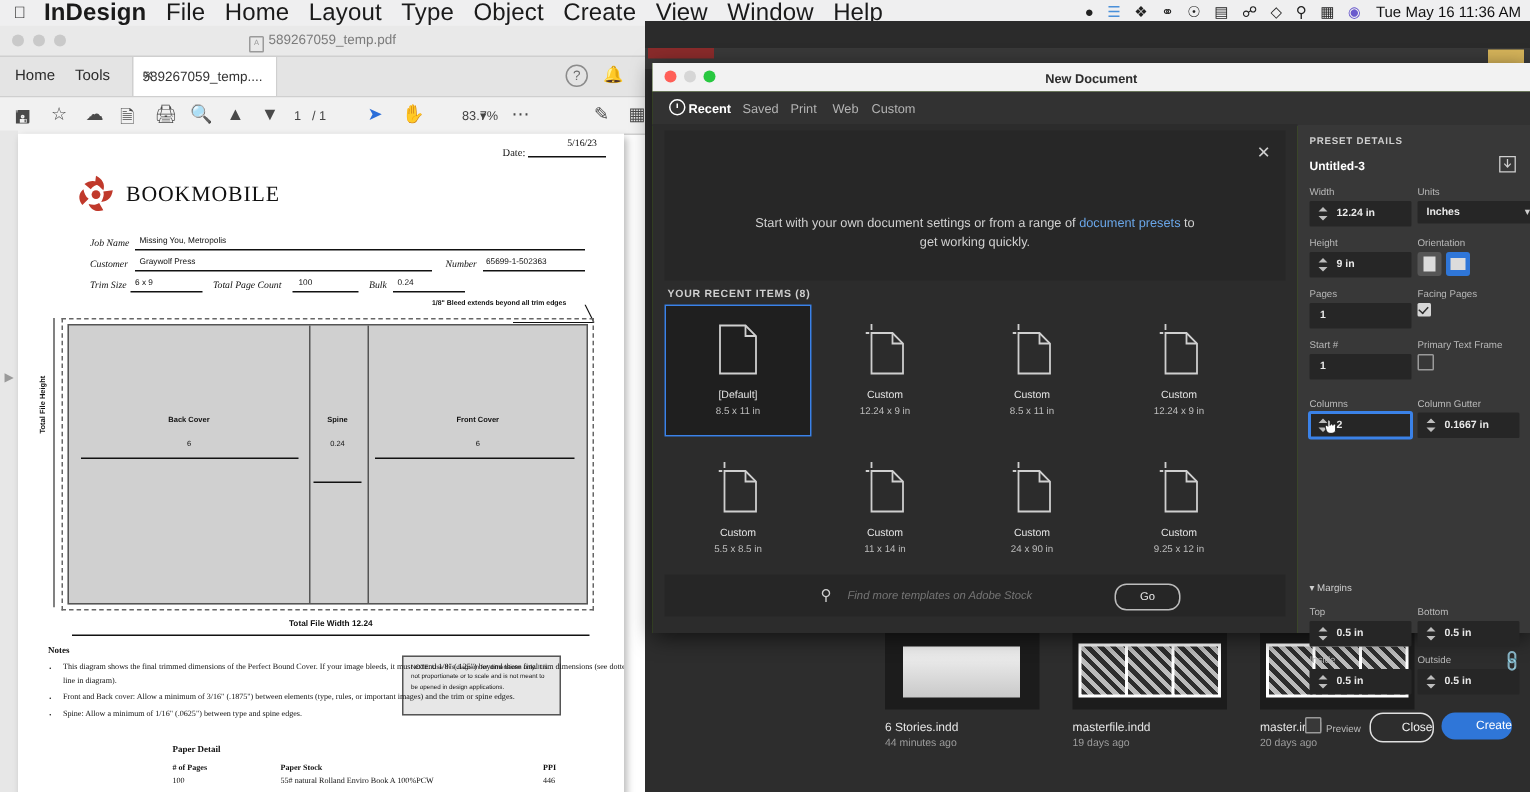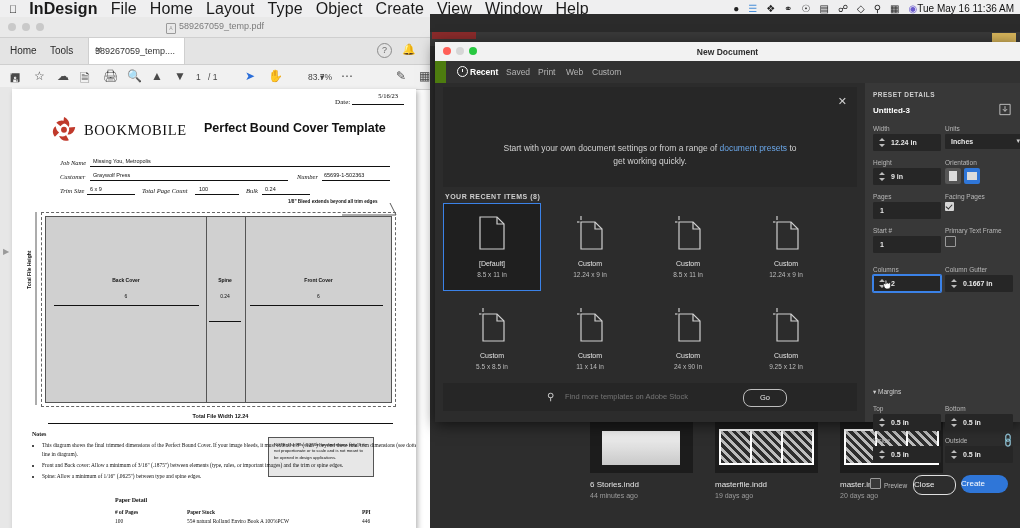--- a/index.html
+++ b/index.html
@@ -8,21 +8,21 @@
   #root{position:relative;width:1020px;height:528px;}
 
   
   .macbar{position:absolute;left:0;top:0;width:1020px;height:17px;background:#efeff0;
           display:flex;align-items:center;border-bottom:1px solid #d9d9d9;}
   .macbar .apple{font-size:11px;margin:0 12px 0 9px;color:#222;}
   .macbar .mi{font-size:16px;color:#1a1a1a;margin-right:13px;letter-spacing:.1px;}
   .macbar .mi.app{font-weight:bold;}
   .macbar .right{position:absolute;right:6px;top:0;height:17px;display:flex;align-items:center;}
   .macbar .right .ic{margin-left:9px;font-size:10px;color:#222;line-height:17px;}
-  .macbar .right .clock{font-size:10px;color:#111;}
+  .macbar .right .clock{margin-left:10px;font-size:10px;color:#111;}
 
   
   .acro{position:absolute;left:0;top:17px;width:430px;height:511px;background:#fff;}
   .acro-title{height:20px;background:#e9e9e9;border-bottom:1px solid #cfcfcf;position:relative;}
   .acro-title .dots{position:absolute;left:8px;top:6px;display:flex;gap:6px;}
   .dot{width:8px;height:8px;border-radius:50%;}
   .dot.g{background:#c9c9c9;}
   .acro-title .tt{position:absolute;left:0;right:0;top:4px;text-align:center;font-size:9px;color:#7b7b7b;}
   .acro-title .tt .pdficon{display:inline-block;width:8px;height:9px;border:1px solid #9a9a9a;border-radius:1px;
        font-size:5px;line-height:9px;text-align:center;color:#9a9a9a;margin-right:3px;vertical-align:-1px;}
@@ -110,21 +110,21 @@
   .rf .thumb .strip i{flex:1;background:repeating-linear-gradient(45deg,#2e2e2e 0 3px,#bcbcbc 3px 6px);}
   .rf .nm{font-size:8px;color:#e6e6e6;margin-top:7px;}
   .rf .ag{font-size:7px;color:#9d9d9d;margin-top:3px;}
 
   
   .nd{position:absolute;left:435px;top:42px;width:585px;height:380px;background:#4d7c0f;
       box-shadow:0 3px 14px rgba(0,0,0,.6);}
   .nd-title{height:19px;background:#f2f2f2;position:relative;}
   .nd-title .tt{position:absolute;left:0;right:0;top:5px;text-align:center;font-size:8.5px;color:#2d2d2d;font-weight:bold;}
   .nd-title .dots{position:absolute;left:8px;top:5px;display:flex;gap:5px;}
-  .nd-tabs{height:22px;background:#323232;position:relative;border-bottom:1px solid #282828;margin-left:11px;}
+  .nd-tabs{height:22px;background:#323232;position:relative;border-bottom:1px solid #282828;}
   .nd-tabs .tab{position:absolute;top:6px;font-size:8.5px;color:#b4b4b4;}
   .nd-tabs .tab.active{color:#fff;font-weight:bold;}
   .nd-tabs .clock-ic{position:absolute;left:11px;top:5px;width:9px;height:9px;border:1px solid #fff;border-radius:50%;}
   .nd-tabs .clock-ic:after{content:"";position:absolute;left:3.5px;top:1.5px;width:1px;height:3.5px;background:#fff;}
 
   .nd-left{position:absolute;left:0;top:41px;width:430px;height:339px;background:#2c2c2c;}
   .hero{position:absolute;left:8px;top:4px;width:414px;height:100px;background:#272727;}
   .hero h1{margin:0;position:absolute;left:0;right:0;top:27px;text-align:center;font-size:18px;color:#f3f3f3;font-weight:normal;}
   .hero p{margin:0;position:absolute;left:60px;right:60px;top:55px;text-align:center;font-size:8.5px;color:#d2d2d2;line-height:1.55;}
   .hero p a{color:#6aa6e8;text-decoration:none;}
@@ -133,21 +133,21 @@
   .grid{position:absolute;left:8px;top:120px;width:414px;}
   .cell{position:absolute;width:98px;height:88px;}
   .cell .box{position:absolute;left:0;top:0;width:98px;height:88px;border:1px solid transparent;box-sizing:border-box;}
   .cell.sel .box{border:1px solid #3b82e8;background:#1f1f1f;}
   .cell .nm{position:absolute;left:0;right:0;top:57px;text-align:center;font-size:7px;color:#e3e3e3;}
   .cell .sz{position:absolute;left:0;right:0;top:68px;text-align:center;font-size:6.5px;color:#bdbdbd;}
   .pageicon{position:absolute;left:36px;top:13px;width:26px;height:34px;}
   .searchbar{position:absolute;left:8px;top:300px;width:414px;height:28px;background:#262626;}
   .searchbar .mag{position:absolute;left:104px;top:8px;font-size:10px;color:#cfcfcf;}
   .searchbar input{position:absolute;left:120px;top:8px;width:170px;background:transparent;border:none;outline:none;
-     font-size:7.5px;color:#a8a8a8;font-family:"Liberation Sans",sans-serif;}
+     font-size:7.5px;color:#a8a8a8;font-style:italic;font-family:"Liberation Sans",sans-serif;}
   .searchbar .go{position:absolute;left:300px;top:6px;width:42px;height:16px;border:1px solid #bdbdbd;border-radius:8px;
      font-size:7.5px;color:#eaeaea;text-align:center;line-height:16px;}
 
   .nd-right{position:absolute;left:430px;top:41px;width:155px;height:339px;background:#383838;}
   .pd-head{position:absolute;left:8px;top:8px;font-size:6.5px;color:#cfcfcf;letter-spacing:.5px;font-weight:bold;}
   .pd-name{position:absolute;left:8px;top:20px;width:120px;height:15px;background:#383838;
       font-size:8px;color:#fff;font-weight:bold;line-height:15px;}
   .pd-save{position:absolute;right:9px;top:20px;width:12px;height:13px;}
   .fld{position:absolute;}
   .fld .lb{font-size:6.5px;color:#b8b8b8;display:block;margin-bottom:2px;}
@@ -162,21 +162,21 @@
   .orient{display:flex;gap:3px;}
   .orient .ob{width:16px;height:16px;background:#565656;border-radius:2px;position:relative;}
   .orient .ob.on{background:#2f76d8;}
   .orient .ob i{position:absolute;background:#dcdcdc;}
   .cbx{width:9px;height:9px;background:#d6d6d6;border-radius:1px;position:relative;}
   .cbx.off{background:#383838;border:1px solid #9a9a9a;}
   .cbx.on:after{content:"";position:absolute;left:2px;top:1px;width:3px;height:5px;border:solid #2b2b2b;
       border-width:0 1.5px 1.5px 0;transform:rotate(42deg);}
   .margins-h{position:absolute;left:8px;top:305px;font-size:6.5px;color:#cfcfcf;}
   .linkic{position:absolute;right:6px;top:352px;font-size:10px;color:#c9c9c9;transform:rotate(-45deg);}
-  .btn{height:18px;border-radius:9px;font-size:8px;text-align:left;line-height:18px;}
+  .btn{height:18px;border-radius:9px;font-size:8px;text-align:right;line-height:18px;}
   .btn.close{position:absolute;left:48px;top:392px;width:41px;border:1px solid #e0e0e0;color:#f0f0f0;}
   .btn.create{position:absolute;left:96px;top:392px;width:47px;background:#2f76d8;color:#fff;}
   .prev{position:absolute;left:5px;top:395px;font-size:6.5px;color:#bdbdbd;}
   .prev .cbx{display:inline-block;vertical-align:-1px;margin-right:3px;}
   .cursor-hand{position:absolute;left:8px;top:3px;width:11px;height:11px;}
 </style>
 </head>
 <body>
 
 <div id="root">
@@ -269,21 +269,20 @@
         <g fill="#c0392b">
           <path d="M20 3 C26 6 29 11 27 17 C24 14 22 12 19 11 Z"></path>
           <path d="M36 17 C35 24 31 28 25 28 C27 24 28 21 27 18 Z"></path>
           <path d="M27 36 C21 38 15 36 13 30 C17 31 20 31 23 29 Z"></path>
           <path d="M7 31 C3 26 3 20 8 16 C9 20 10 23 13 25 Z"></path>
           <path d="M9 11 C14 7 20 7 24 11 C20 12 17 13 15 16 Z"></path>
           <circle cx="20" cy="21" r="4.2"></circle>
         </g>
       </svg>
       <div class="brand">BOOKMOBILE</div>
-      <div class="tmpl-title">Perfect Bound Cover Template</div>
 
       <div class="frm" style="left:48px;top:70px;"><span class="lab">Job Name</span></div>
       <div class="fline" style="left:78px;top:77px;width:300px;"></div>
       <div class="fval" style="left:81px;top:69px;">Missing You, Metropolis</div>
 
       <div class="frm" style="left:48px;top:84px;"><span class="lab">Customer</span></div>
       <div class="fline" style="left:78px;top:91px;width:198px;"></div>
       <div class="fval" style="left:81px;top:83px;">Graywolf Press</div>
 
       <div class="frm" style="left:285px;top:84px;"><span class="lab">Number</span></div>

